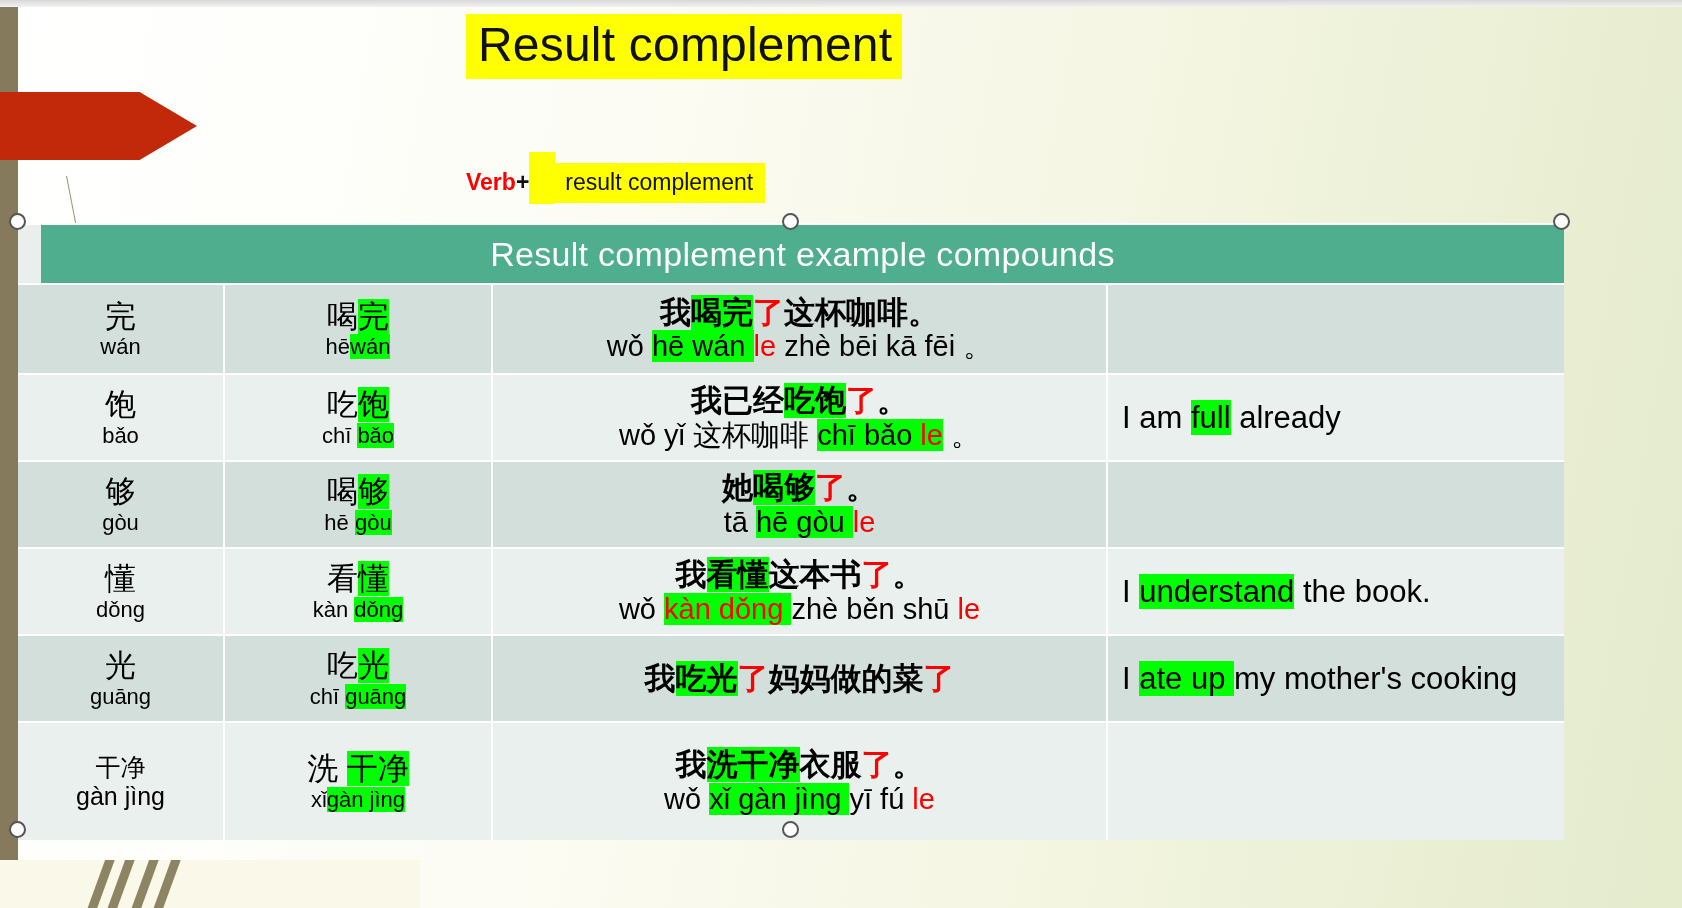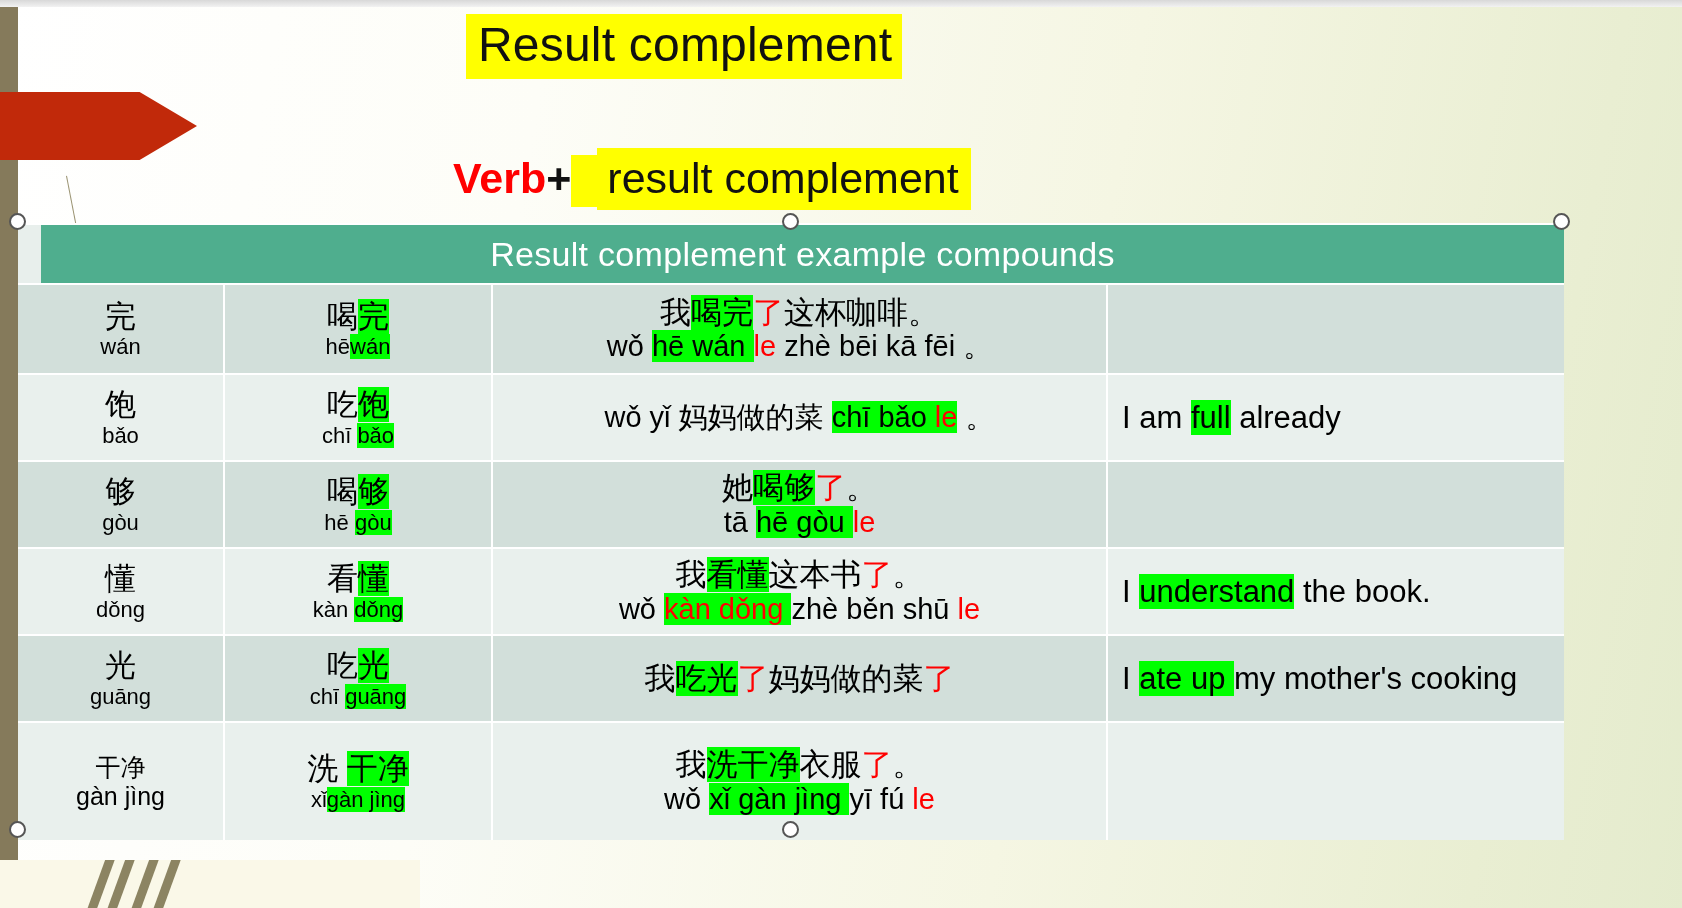--- a/index.html
+++ b/index.html
@@ -35,21 +35,21 @@
     background:#faf8e8;overflow:hidden;}
   .ribbon{position:absolute;bottom:-10px;width:9px;height:80px;background:#8c8462;
     transform-origin:bottom left;transform:rotate(20deg);}
   .rb1{left:84px;} .rb2{left:104px;} .rb3{left:128px;} .rb4{left:150px;}
 
   
   .title-main{position:absolute;left:466px;top:14px;
     background:#ffff00;color:#111111;
     font-size:48px;line-height:1.22;letter-spacing:.2px;
     padding:2px 10px 4px 12px;white-space:nowrap;}
-  .formula{position:absolute;left:453px;top:152px;font-size:43px;line-height:1.25;white-space:nowrap;}
+  .formula{position:absolute;left:466px;top:152px;font-size:23px;line-height:1.25;white-space:nowrap;}
   .formula .vb{color:#ff0000;font-weight:bold;}
   .formula .plus{color:#111;font-weight:bold;}
   .formula .hl{background:#ffff00;color:#111;padding:6px 12px 8px 10px;}
   .formula .padbox{background:#ffff00;display:inline-block;width:26px;height:52px;
     vertical-align:-14px;}
 
   
   #tbl{position:absolute;left:18px;top:223px;width:1546px;height:610px;
     border-top:2px solid #ffffff;background:#e8efec;}
   .thead{height:58px;background:#4fae8e;color:#ffffff;
@@ -66,21 +66,21 @@
   .c4{width:452px;text-align:left;align-items:flex-start;padding-left:14px;}
 
   .r1{height:88px;} .r2{height:85px;} .r3{height:85px;}
   .r4{height:85px;} .r5{height:85px;} .r6{height:117px;}
 
   .ln{white-space:nowrap;line-height:1.14;}
   .han{font-size:31px;}
   .han-sm{font-size:25px;}
   .pin{font-size:22px;}
   .pin-sm{font-size:25px;}
-  .sent-han{font-size:31px;}
+  .sent-han{font-size:31px;font-weight:bold;}
   .sent-pin{font-size:29px;}
   .eng{font-size:31px;line-height:1.2;}
 
   .g{background:#00ff00;}
   .r{color:#ff0000;}
   .gr{background:#00ff00;color:#ff0000;}
 
   
   .handle{position:absolute;width:17px;height:17px;border-radius:50%;
     background:#ffffff;border:2px solid #555555;box-sizing:border-box;}
@@ -132,21 +132,22 @@
     <div class="row light r2">
       <div class="c c1">
         <div class="ln han">饱</div>
         <div class="ln pin">bǎo</div>
       </div>
       <div class="c c2">
         <div class="ln han"><span>吃</span><span class="g">饱</span></div>
         <div class="ln pin"><span>chī </span><span class="g">bǎo</span></div>
       </div>
       <div class="c c3">
-        <div class="ln sent-pin"><span>wǒ yǐ 妈妈做的菜 </span><span class="g">chī bǎo </span><span class="gr">le</span><span> 。</span></div>
+        <div class="ln sent-han"><span>我已经</span><span class="g">吃饱</span><span class="r">了</span><span>。</span></div>
+        <div class="ln sent-pin"><span>wǒ yǐ 这杯咖啡 </span><span class="g">chī bǎo </span><span class="gr">le</span><span> 。</span></div>
       </div>
       <div class="c c4">
         <div class="ln eng"><span>I am </span><span class="g">full</span><span> already</span></div>
       </div>
     </div>
 
     <div class="row dark r3">
       <div class="c c1">
         <div class="ln han">够</div>
         <div class="ln pin">gòu</div>

